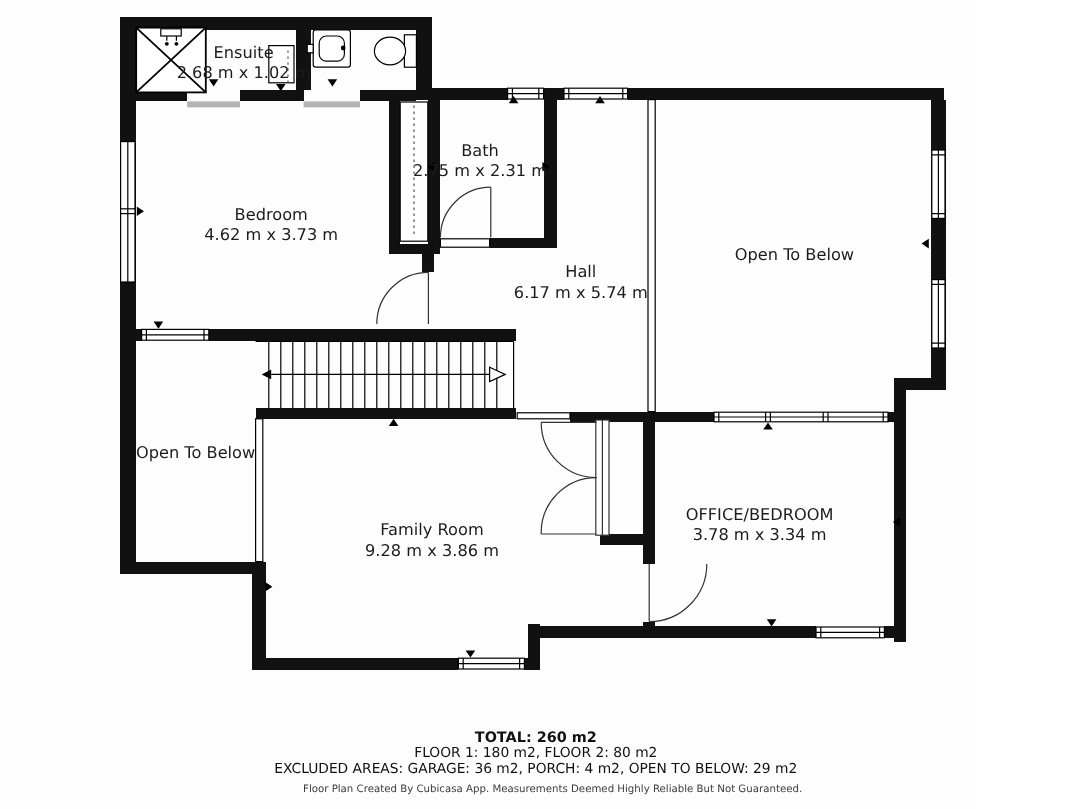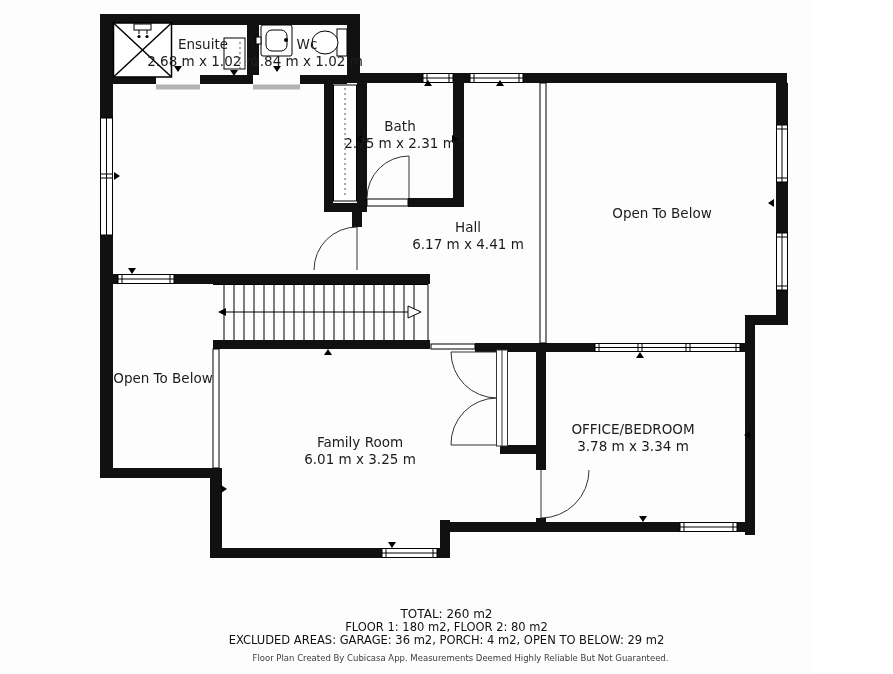--- a/index.html
+++ b/index.html
@@ -2,21 +2,21 @@
 <html><head>
 <meta charset="utf-8">
 <style>
   html,body{margin:0;padding:0;background:#fff;}
   #page{position:relative;width:813px;height:674px;background:#fdfdfd;overflow:hidden;
         font-family:"DejaVu Sans","Liberation Sans",sans-serif;}
   #plan-svg{position:absolute;left:0;top:0;}
   .room-label{position:absolute;transform:translateX(-50%);text-align:center;
               font-size:13.5px;line-height:16.5px;color:#1c1c1c;white-space:nowrap;z-index:5;}
   .footer{position:absolute;left:0;top:608px;width:893px;text-align:center;color:#111;z-index:5;}
-  .footer .total{font-size:12px;font-weight:normal;line-height:13px;}
+  .footer .total{font-size:12px;font-weight:bold;line-height:13px;}
   .footer .line{font-size:11.5px;line-height:13px;}
   .footer .credit{margin-top:6px;font-size:8.5px;color:#3c3c3c;line-height:10px;padding-left:28px;}
   .north-n{position:absolute;left:858px;top:645px;font-size:8px;color:#222;
            transform:rotate(-40deg);z-index:5;}
 </style>
 </head>
 <body>
 
 <div id="page">
 
@@ -252,41 +252,41 @@
 
   <g>
     <path d="M848,617 L873,642 L859,639 L853,652 Z" fill="#0a0a0a"></path>
   </g>
 </svg>
 
   <div class="room-label" style="left:203px;top:36px">
     <div>Ensuite</div>
     <div>2.68 m x 1.02 m</div>
   </div>
-  <div class="room-label" style="left:307px;top:36px">
-    <div>Wc</div>
-    <div>1.84 m x 1.02 m</div>
-  </div>
   <div class="room-label" style="left:400px;top:118px">
     <div>Bath</div>
     <div>2.75 m x 2.31 m</div>
   </div>
-  <div class="room-label" style="left:468px;top:219px">
+  <div class="room-label" style="left:226px;top:171px">
+    <div>Bedroom</div>
+    <div>4.62 m x 3.73 m</div>
+  </div>
+  <div class="room-label" style="left:484px;top:219px">
     <div>Hall</div>
-    <div>6.17 m x 4.41 m</div>
+    <div>6.17 m x 5.74 m</div>
   </div>
   <div class="room-label" style="left:662px;top:205px">
     <div>Open To Below</div>
   </div>
   <div class="room-label" style="left:163px;top:370px">
     <div>Open To Below</div>
   </div>
   <div class="room-label" style="left:360px;top:434px">
     <div>Family Room</div>
-    <div>6.01 m x 3.25 m</div>
+    <div>9.28 m x 3.86 m</div>
   </div>
   <div class="room-label" style="left:633px;top:421px">
     <div>OFFICE/BEDROOM</div>
     <div>3.78 m x 3.34 m</div>
   </div>
 
   <div class="footer">
     <div class="total">TOTAL: 260 m2</div>
     <div class="line">FLOOR 1: 180 m2, FLOOR 2: 80 m2</div>
     <div class="line">EXCLUDED AREAS: GARAGE: 36 m2, PORCH: 4 m2, OPEN TO BELOW: 29 m2</div>

